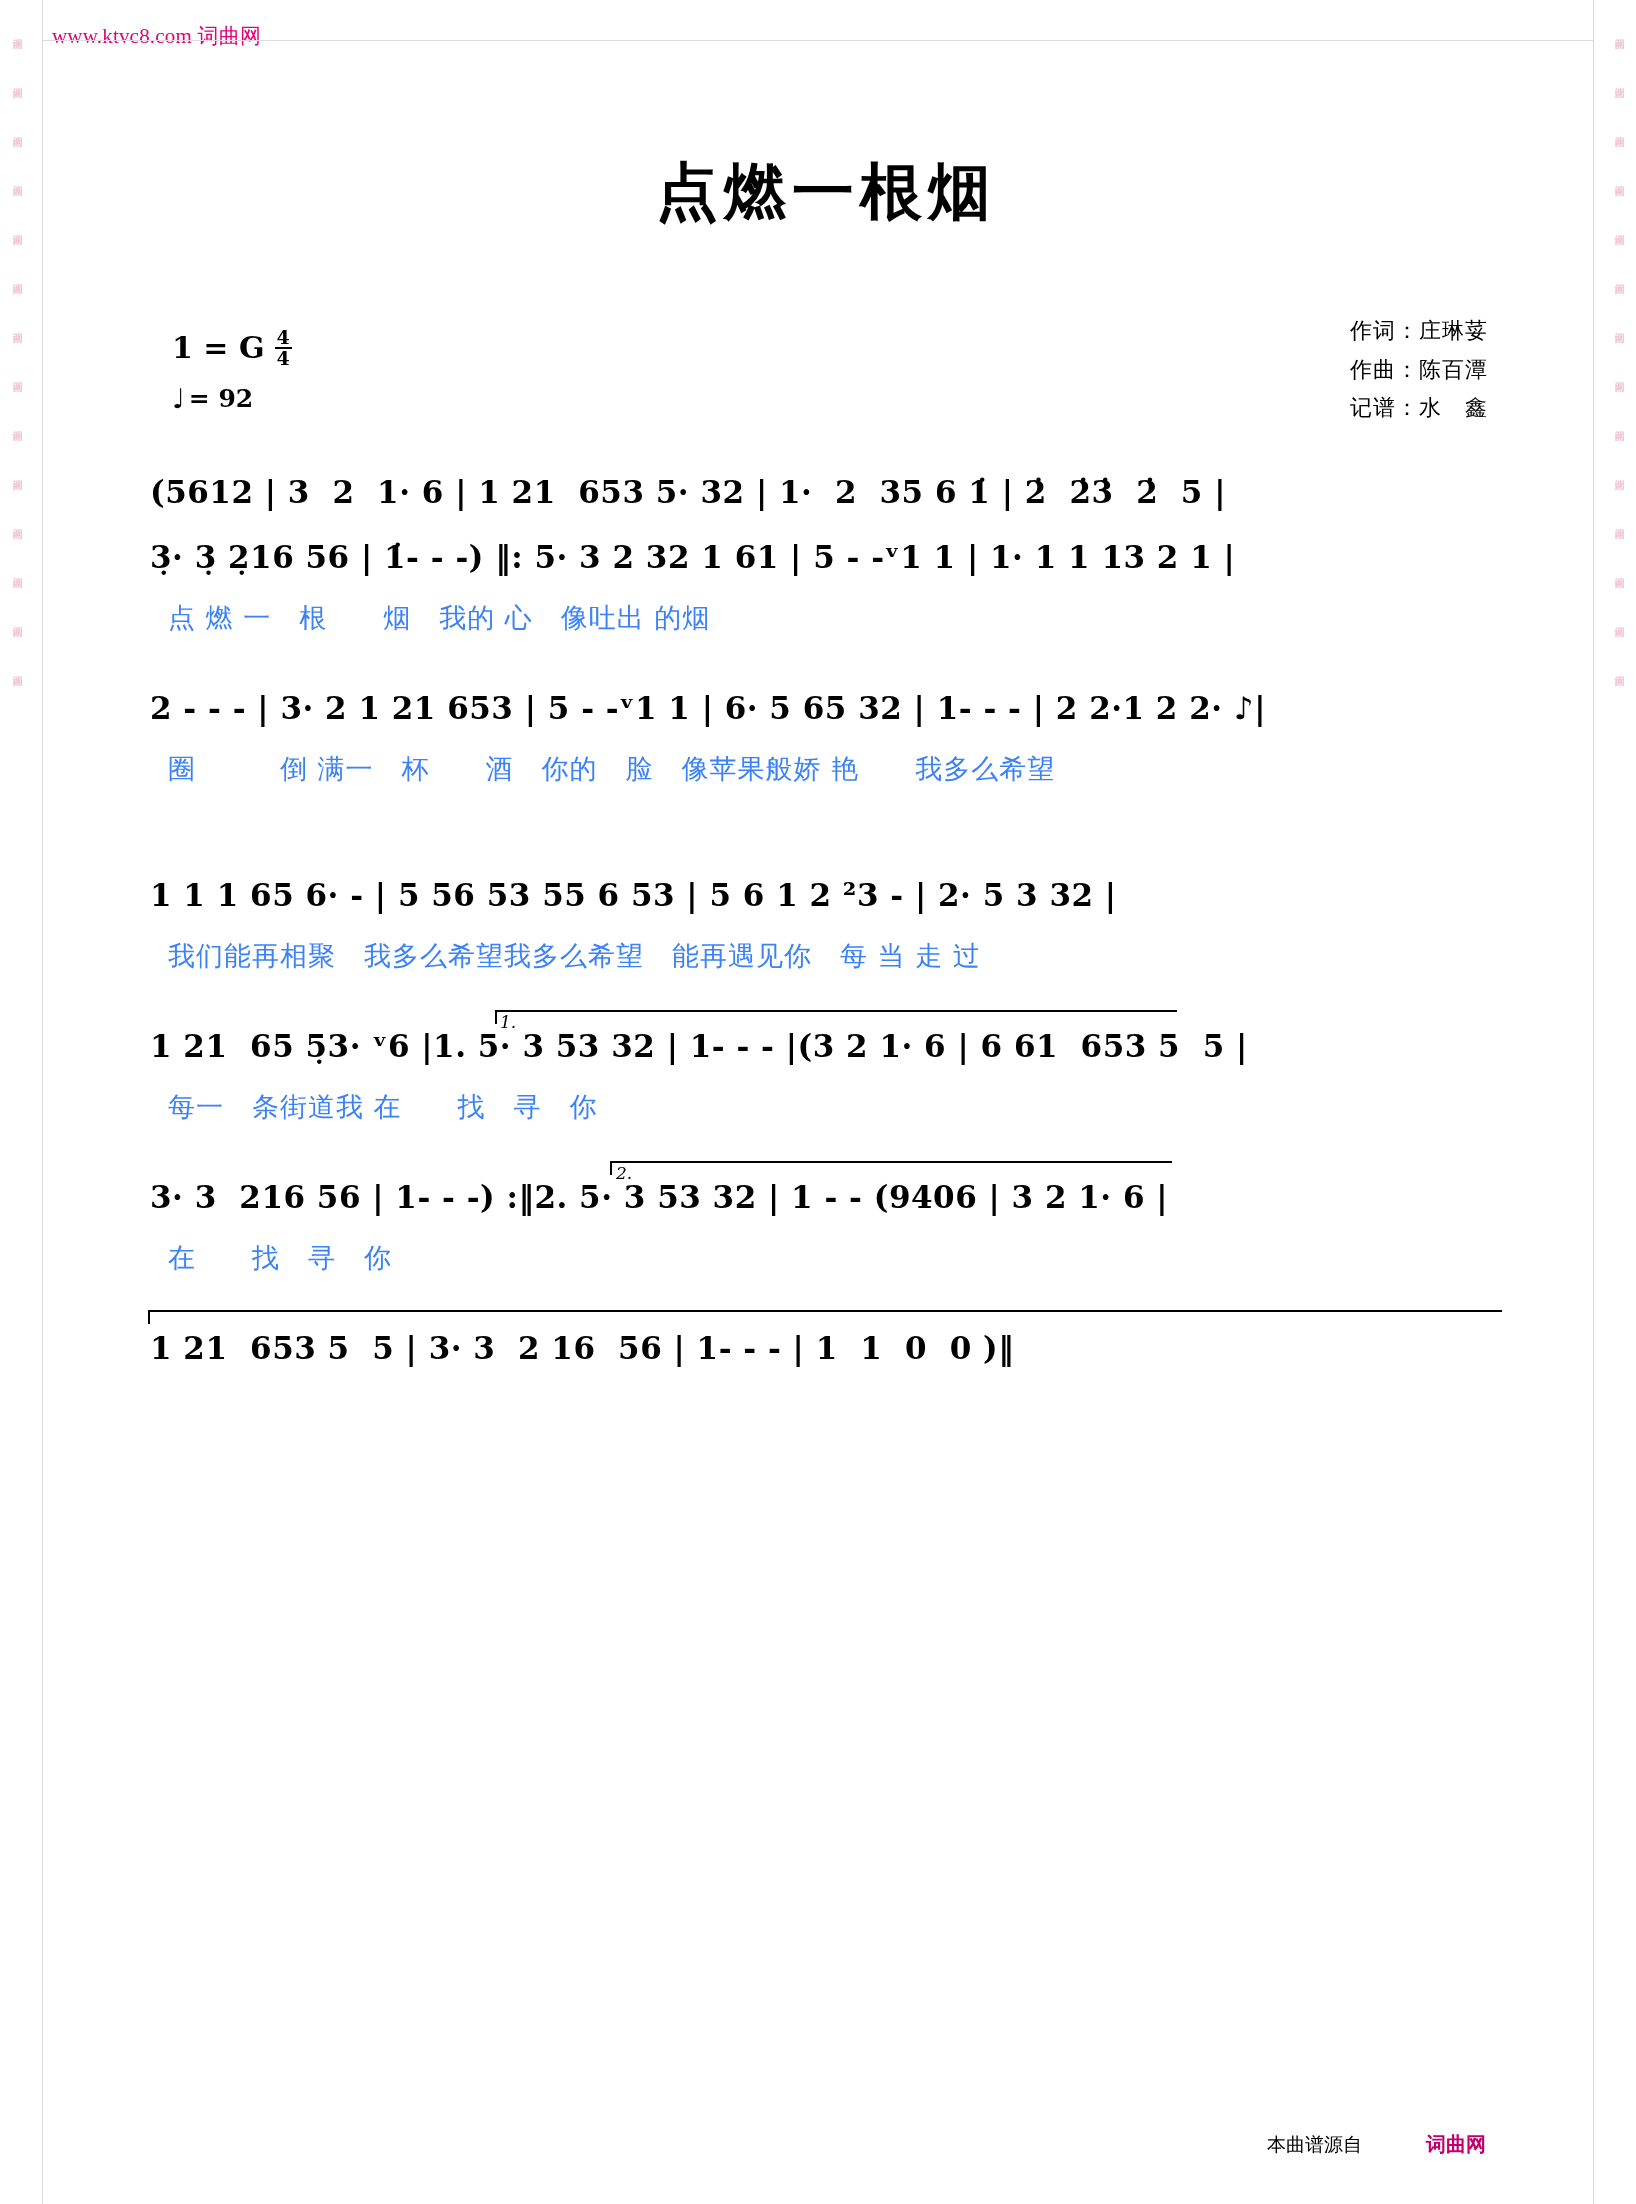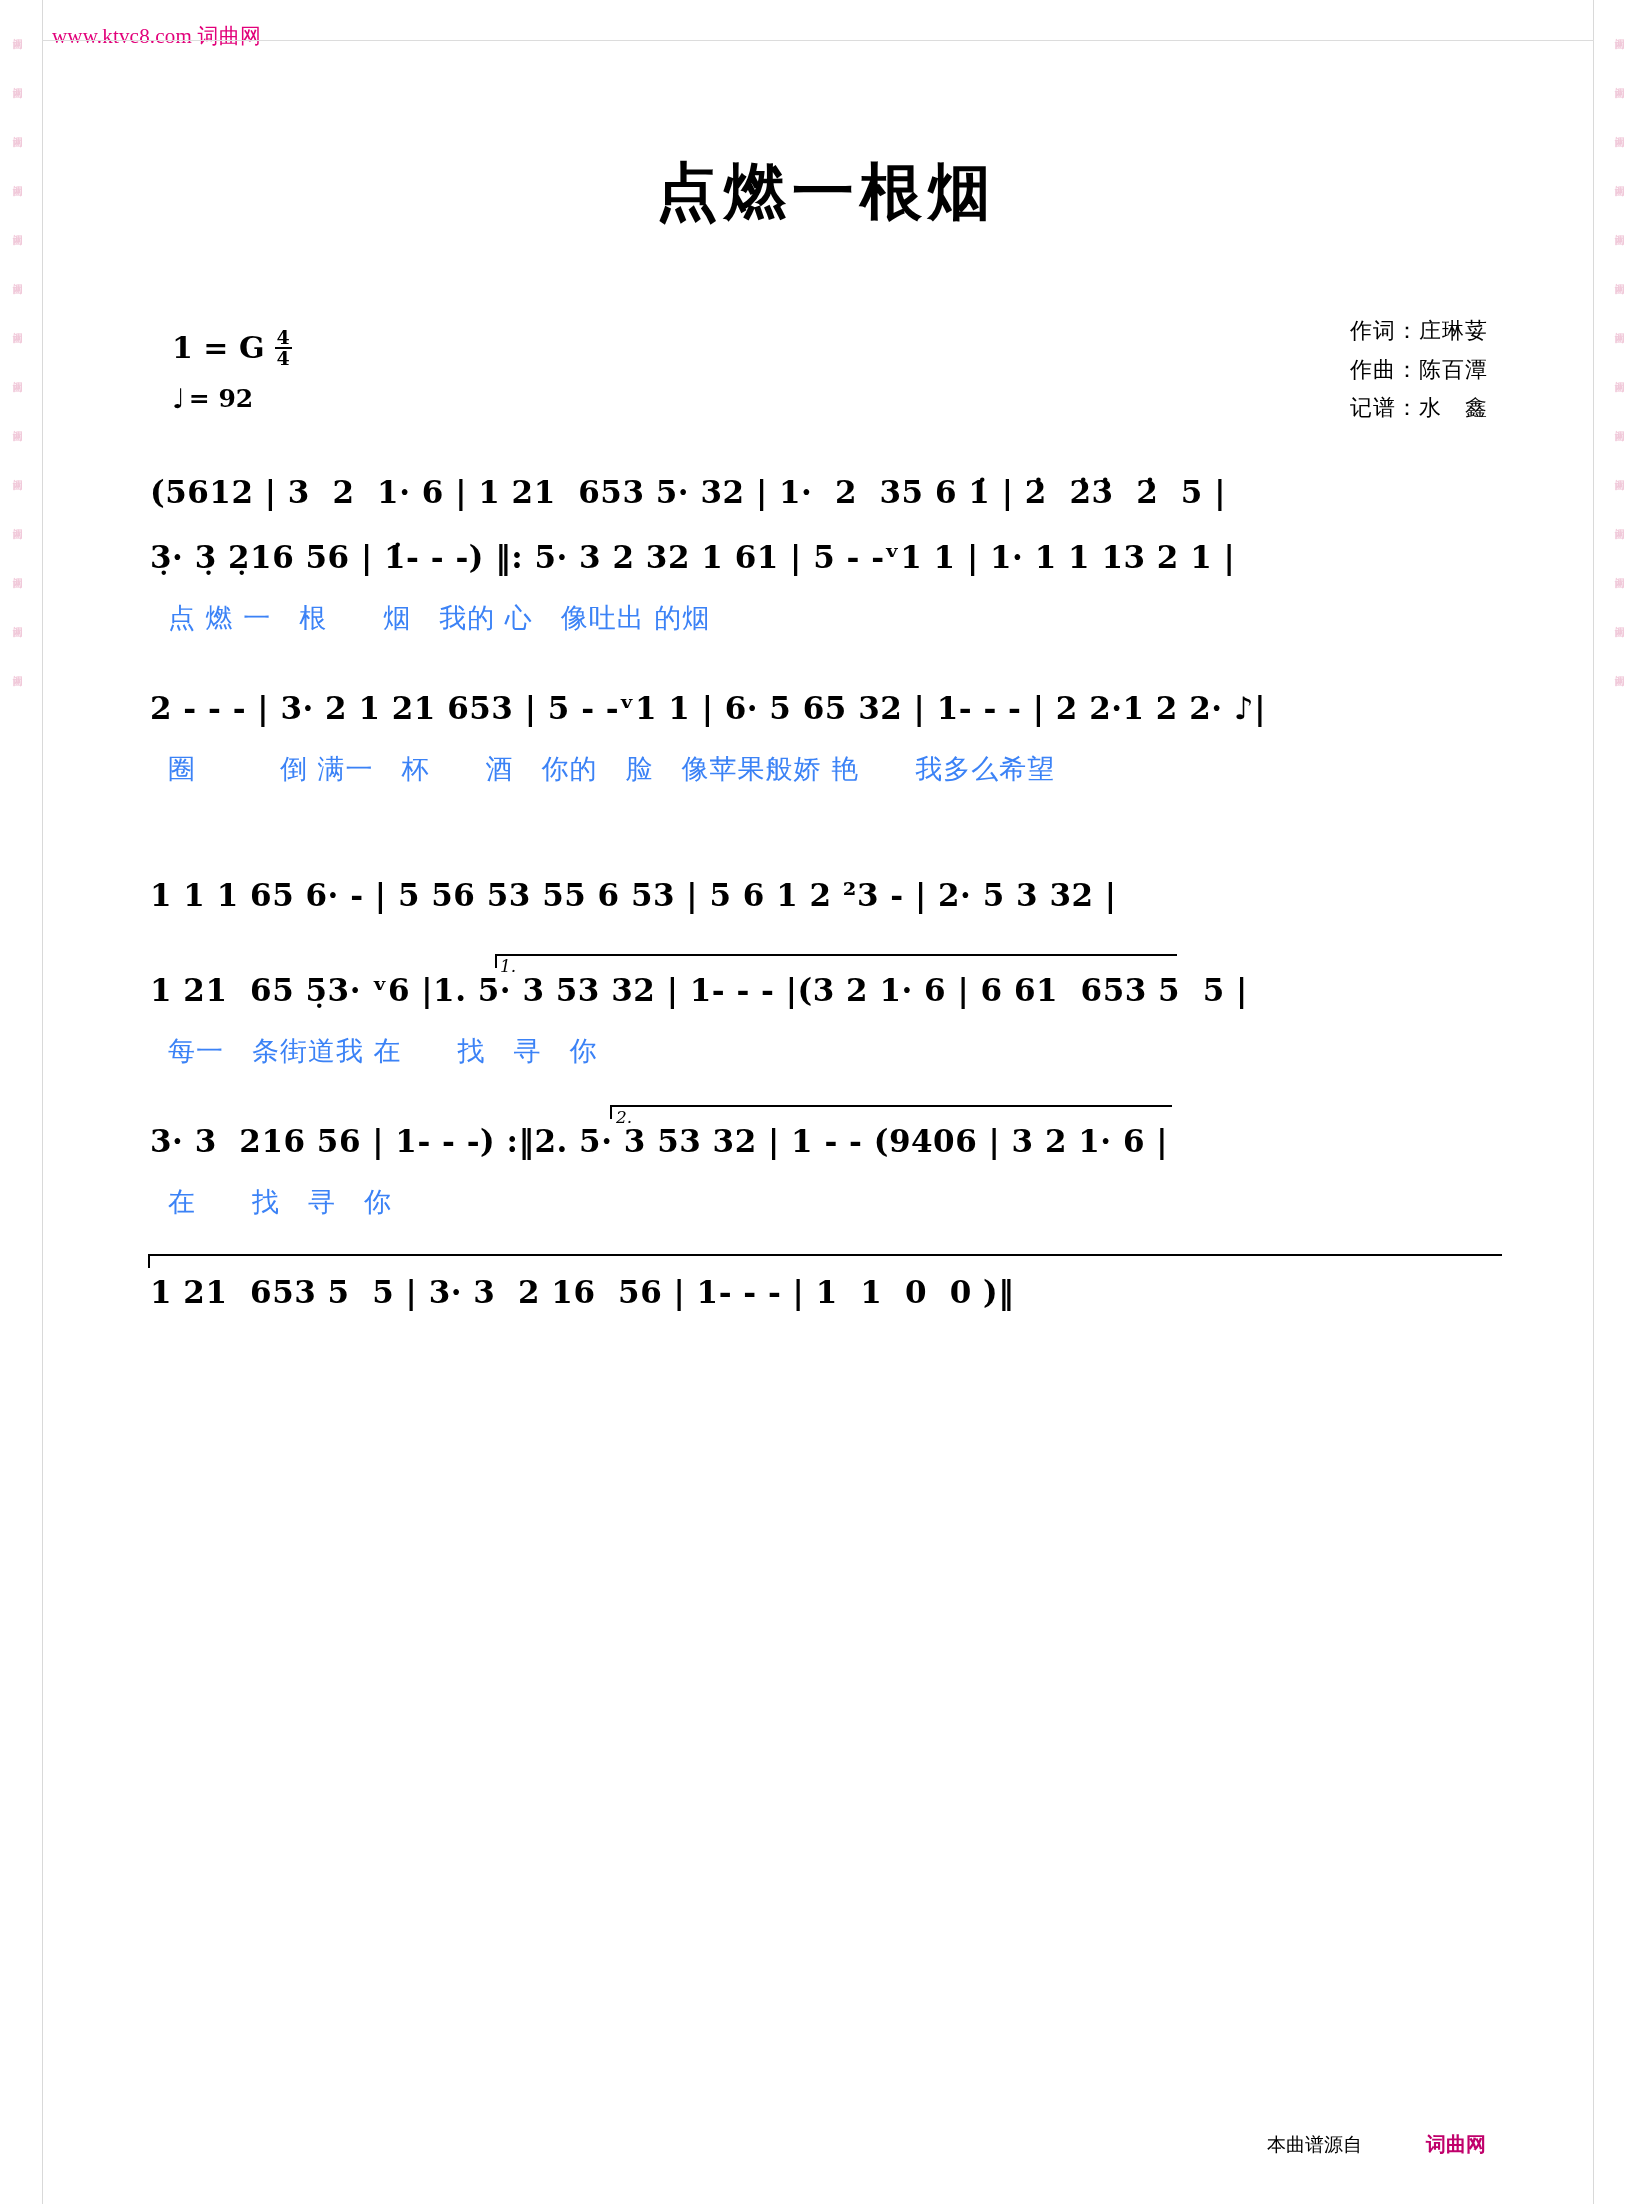--- a/index.html
+++ b/index.html
@@ -287,20 +287,21 @@
       <div class="lyrics">圈　　　倒 满一　杯　　酒　你的　脸　像苹果般娇 艳　　我多么希望</div>
     </div>
 
     <div class="sys-gap"></div>
 
 
     <div class="sys-gap"></div>
 
     <div class="sys">
       <div class="notes">1 1 1 65 6· - | 5 56 53 55 6 53 | 5 6 1 2 ²3 - | 2· 5 3 32 |</div>
+      <div class="lyrics">我们能再相聚　我多么希望我多么希望　能再遇见你　每 当 走 过</div>
     </div>
 
     <div class="sys-gap"></div>
 
     <div class="sys">
       <div class="bracket" style="left:345px; top:-14px; width:680px;"></div>
       <div class="ending-mark" style="left:350px; top:-12px;">1.</div>
       <div class="notes">1 21  65 5̣3· ᵛ6 |1. 5· 3 53 32 | 1- - - |(3 2 1· 6 | 6 61  653 5  5 |</div>
       <div class="lyrics">每一　条街道我 在　　找　寻　你</div>
     </div>

